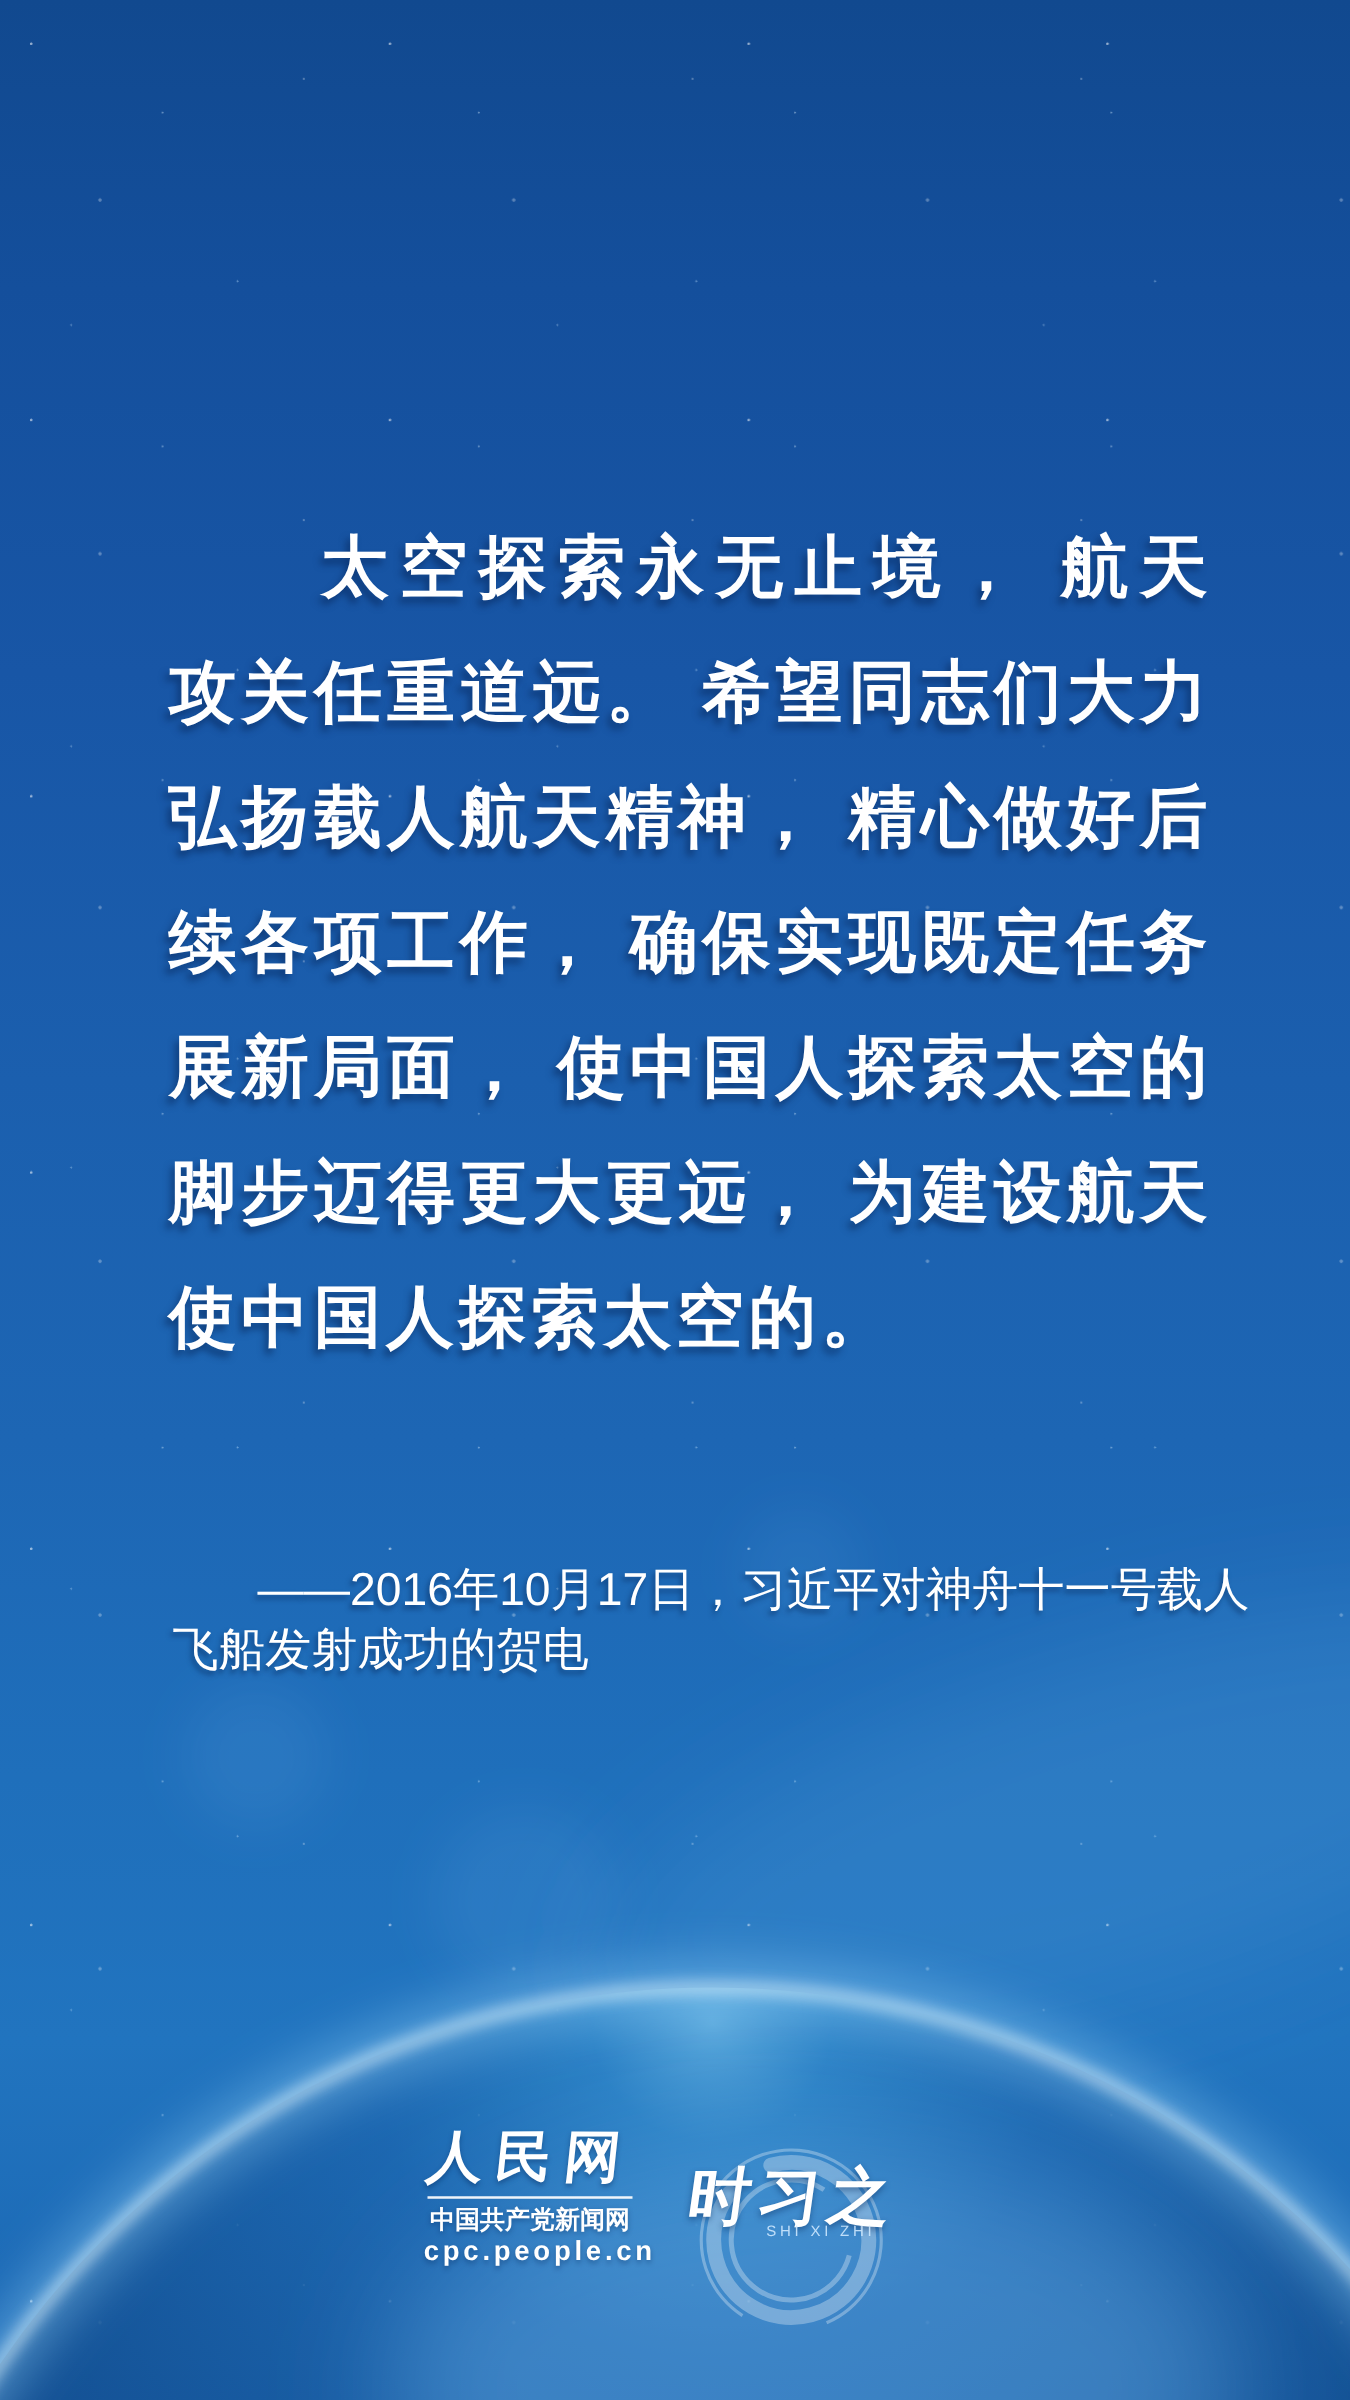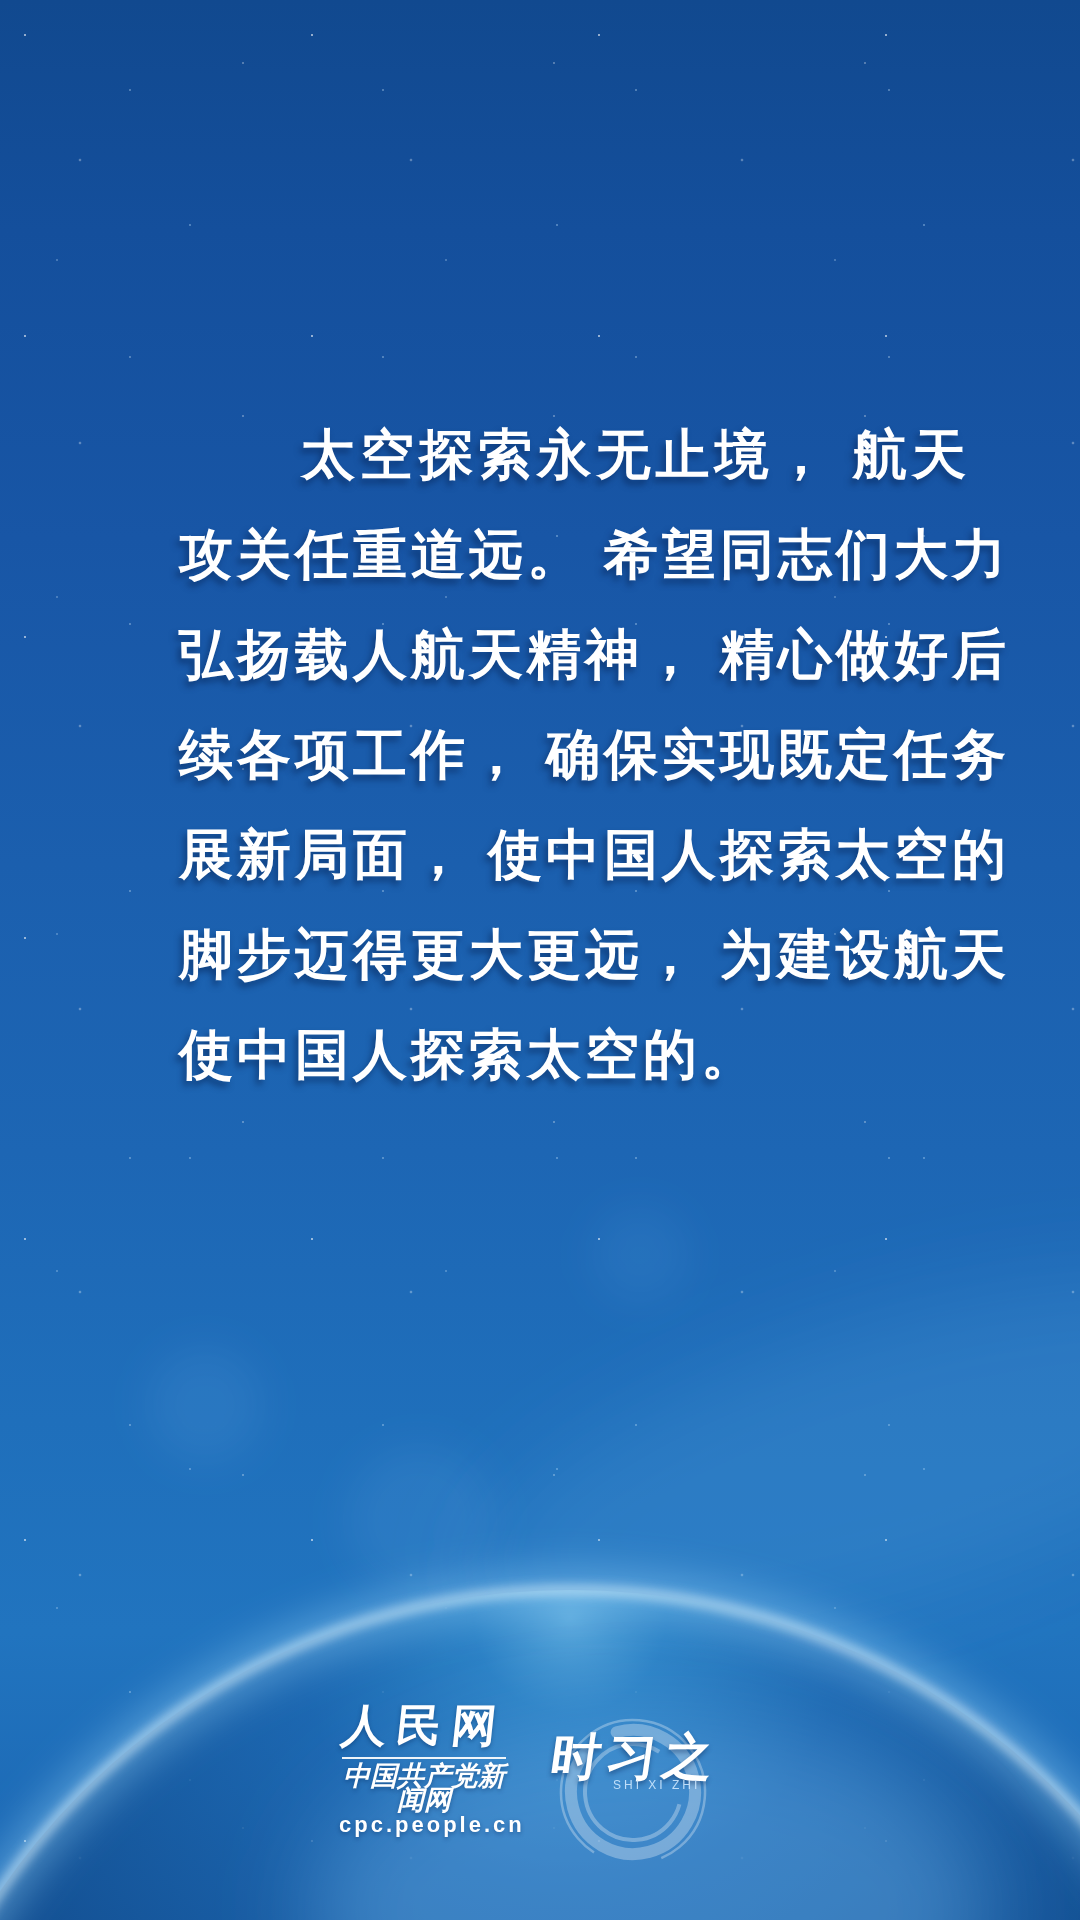--- a/index.html
+++ b/index.html
@@ -34,21 +34,21 @@
 
   
   .quote{
     position:absolute;left:135px;top:404px;width:835px;
     color:#ffffff;
     font-size:54px;font-weight:bold;
     letter-spacing:4px;
     line-height:100px;
     text-shadow:-3px 5px 6px rgba(6,35,84,.55);
   }
-  .q-line{text-align:justify;text-align-last:justify;white-space:nowrap;margin-left:44px;}
+  .q-line{text-align:justify;text-align-last:justify;white-space:nowrap;}
   .q-line.q-first{padding-left:122px;}
   .q-line.q-last{text-align:left;text-align-last:left;}
 
   
   .attribution{
     position:absolute;left:138px;top:1248px;width:860px;
     color:#ffffff;font-size:37px;line-height:48px;font-weight:normal;
     text-shadow:-2px 3px 4px rgba(6,35,84,.5);
   }
   .attr-line1{padding-left:68px;white-space:nowrap;}
@@ -60,21 +60,21 @@
     color:#ffffff;
   }
   .logo-left{text-align:center;width:170px;text-shadow:0 2px 4px rgba(6,35,84,.4);}
   .people-script{
     font-size:45px;font-weight:bold;letter-spacing:10px;
     font-family:"Liberation Serif","DejaVu Serif",serif;
     transform:skewX(-6deg);
     line-height:52px;
   }
   .logo-divider{width:164px;height:2px;background:rgba(255,255,255,.92);margin:5px auto 5px auto;}
-  .cpc-name{font-size:27px;font-weight:bold;letter-spacing:0px;line-height:24px;font-style:italic;}
+  .cpc-name{font-size:20px;font-weight:bold;letter-spacing:0px;line-height:24px;}
   .cpc-url{font-size:22px;font-weight:bold;letter-spacing:3px;line-height:22px;margin-top:2px;}
   .logo-right{position:relative;width:190px;height:170px;}
   .ring-svg{position:absolute;left:-6px;top:0;opacity:.30;}
   .sxz{
     position:absolute;left:0;top:24px;
     font-size:50px;font-weight:bold;letter-spacing:6px;
     transform:skewX(-8deg);
     text-shadow:0 3px 5px rgba(6,35,84,.45);
     white-space:nowrap;
   }
@@ -128,20 +128,24 @@
   <div class="quote">
     <div class="q-line q-first">太空探索永无止境， 航天</div>
     <div class="q-line">攻关任重道远。 希望同志们大力</div>
     <div class="q-line">弘扬载人航天精神， 精心做好后</div>
     <div class="q-line">续各项工作， 确保实现既定任务</div>
     <div class="q-line">展新局面， 使中国人探索太空的</div>
     <div class="q-line">脚步迈得更大更远， 为建设航天</div>
     <div class="q-line q-last">使中国人探索太空的。</div>
   </div>
 
+  <div class="attribution">
+    <div class="attr-line1">——2016年10月17日，习近平对神舟十一号载人</div>
+    <div class="attr-line2">飞船发射成功的贺电</div>
+  </div>
 
   <div class="footer">
     <div class="logo-left">
       <div class="people-script">人民网</div>
       <div class="logo-divider"></div>
       <div class="cpc-name">中国共产党新闻网</div>
       <div class="cpc-url">cpc.people.cn</div>
     </div>
     <div class="logo-right">
       <svg class="ring-svg" width="180" height="180" viewBox="0 0 180 180">

